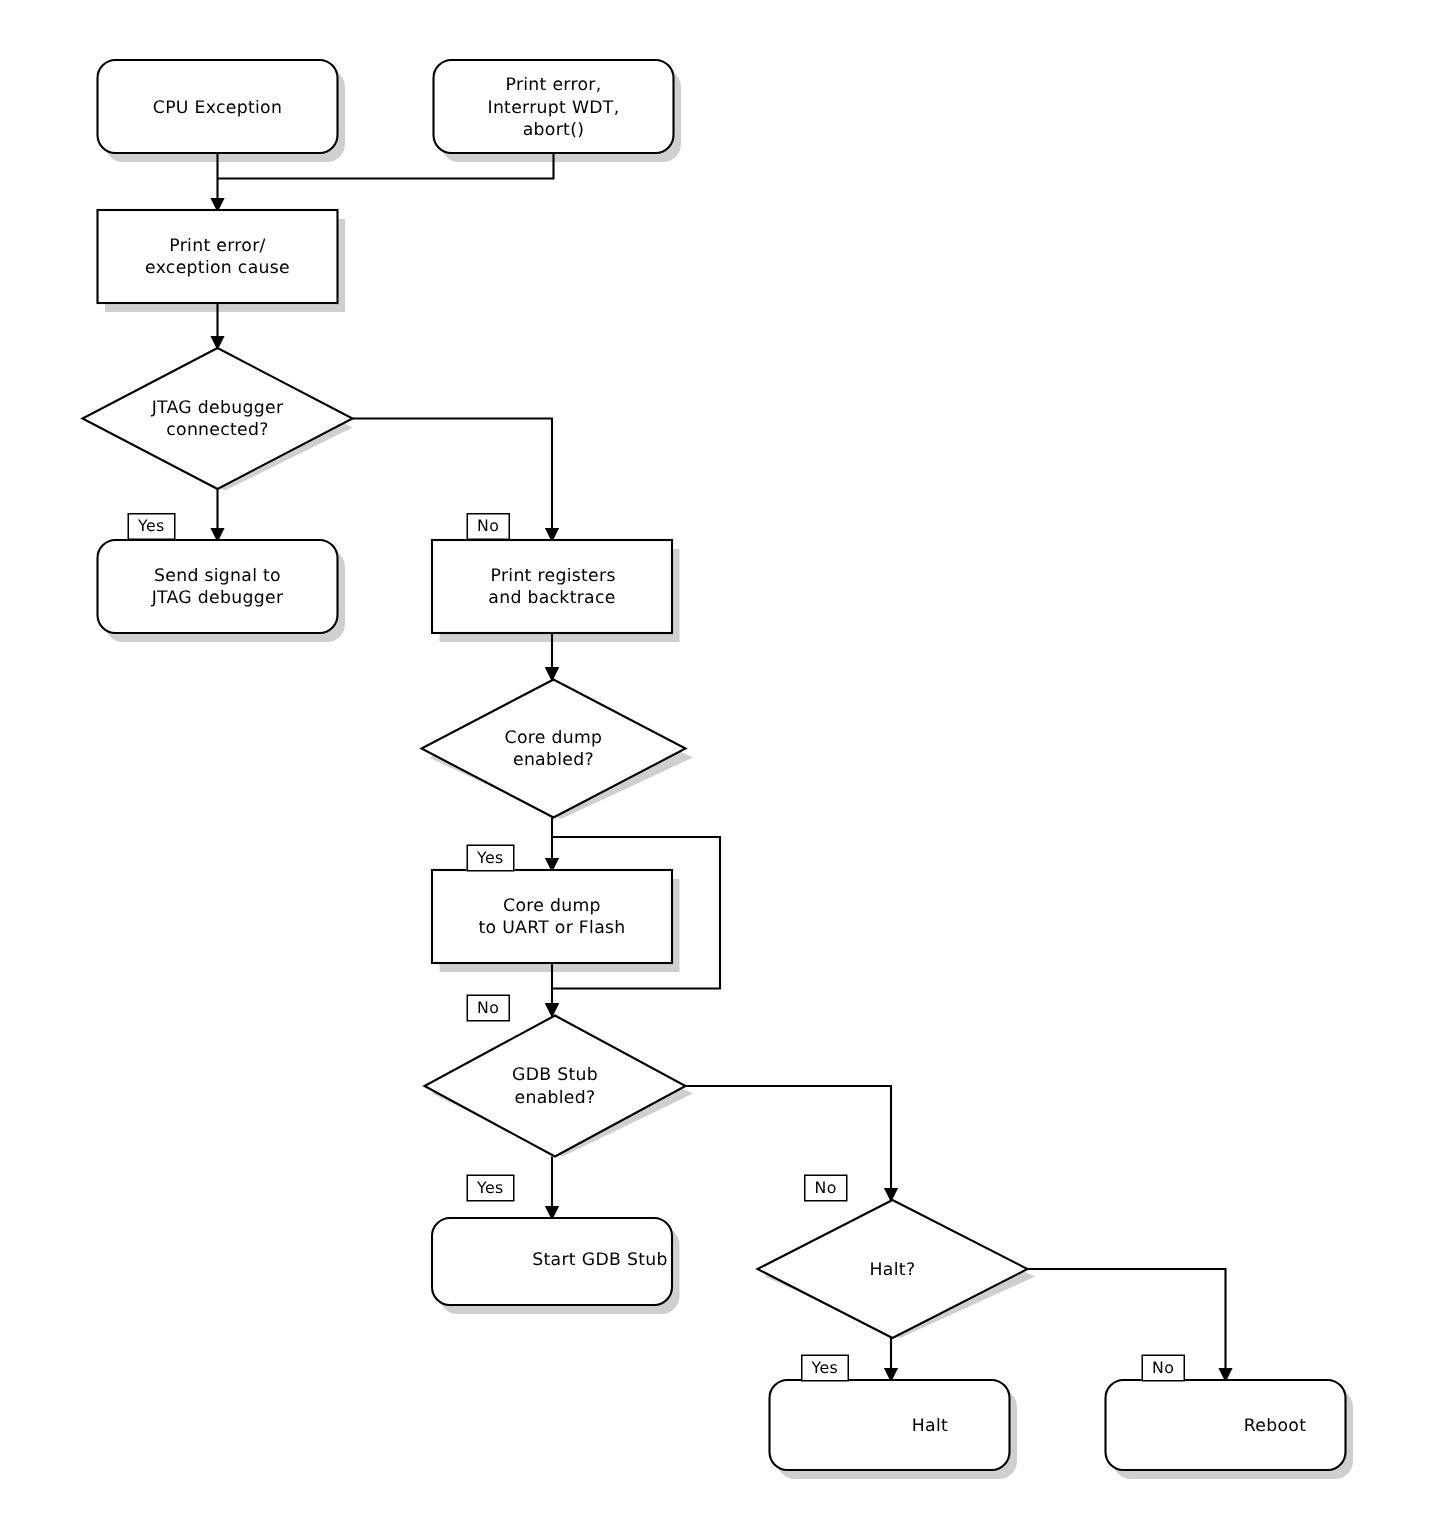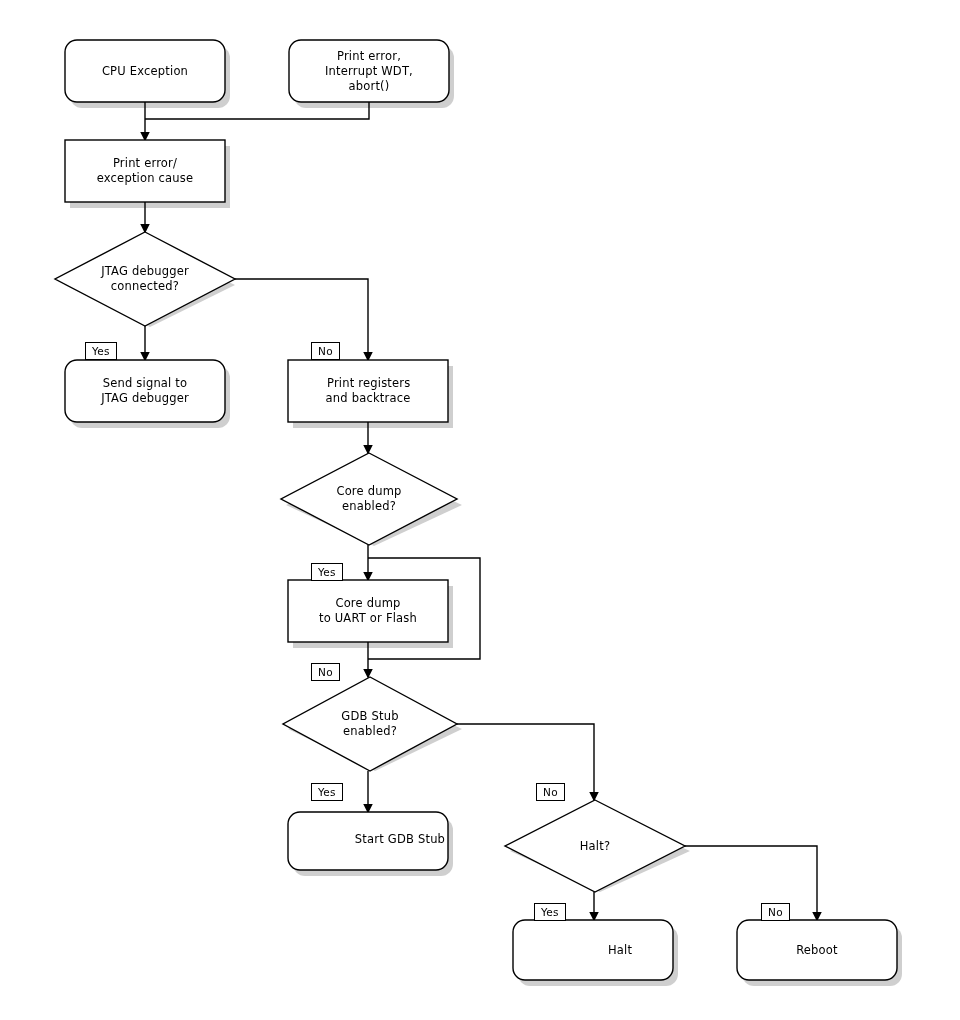--- a/index.html
+++ b/index.html
@@ -141,21 +141,21 @@
 and backtrace</div>
   <div class="node-text" style="left:281px; top:453px; width:176px; height:92px;">Core dump
 enabled?</div>
   <div class="node-text" style="left:288px; top:580px; width:160px; height:62px;">Core dump
 to UART or Flash</div>
   <div class="node-text" style="left:283px; top:677px; width:174px; height:94px;">GDB Stub
 enabled?</div>
   <div class="node-text" style="left:288px; top:812px; width:160px; height:54px;margin-left:32px;">Start GDB Stub</div>
   <div class="node-text" style="left:505px; top:800px; width:180px; height:92px;text-align:center;">Halt?</div>
   <div class="node-text" style="left:513px; top:920px; width:160px; height:60px;padding-left:27px;">Halt</div>
-  <div class="node-text" style="left:737px; top:920px; width:160px; height:60px;">Reboot</div>
+  <div class="node-text" style="left:770px; top:920px; width:160px; height:60px;">Reboot</div>
 
   <div class="edge-label" style="left:85px;  top:342px;">Yes</div>
   <div class="edge-label" style="left:311px; top:342px;">No</div>
   <div class="edge-label" style="left:311px; top:563px;">Yes</div>
   <div class="edge-label" style="left:311px; top:663px;">No</div>
   <div class="edge-label" style="left:311px; top:783px;">Yes</div>
   <div class="edge-label" style="left:536px; top:783px;">No</div>
   <div class="edge-label" style="left:534px; top:903px;">Yes</div>
   <div class="edge-label" style="left:761px; top:903px;">No</div>
 

